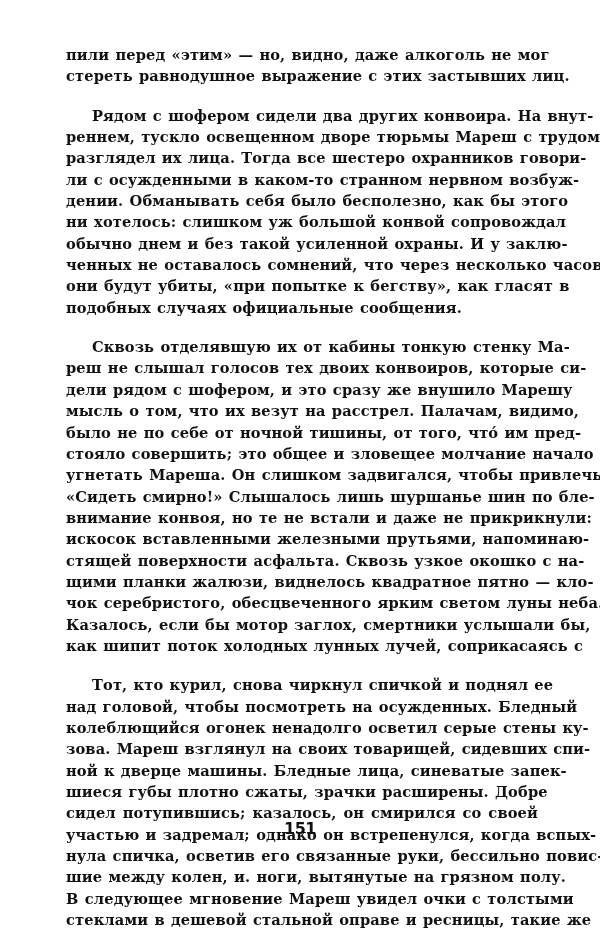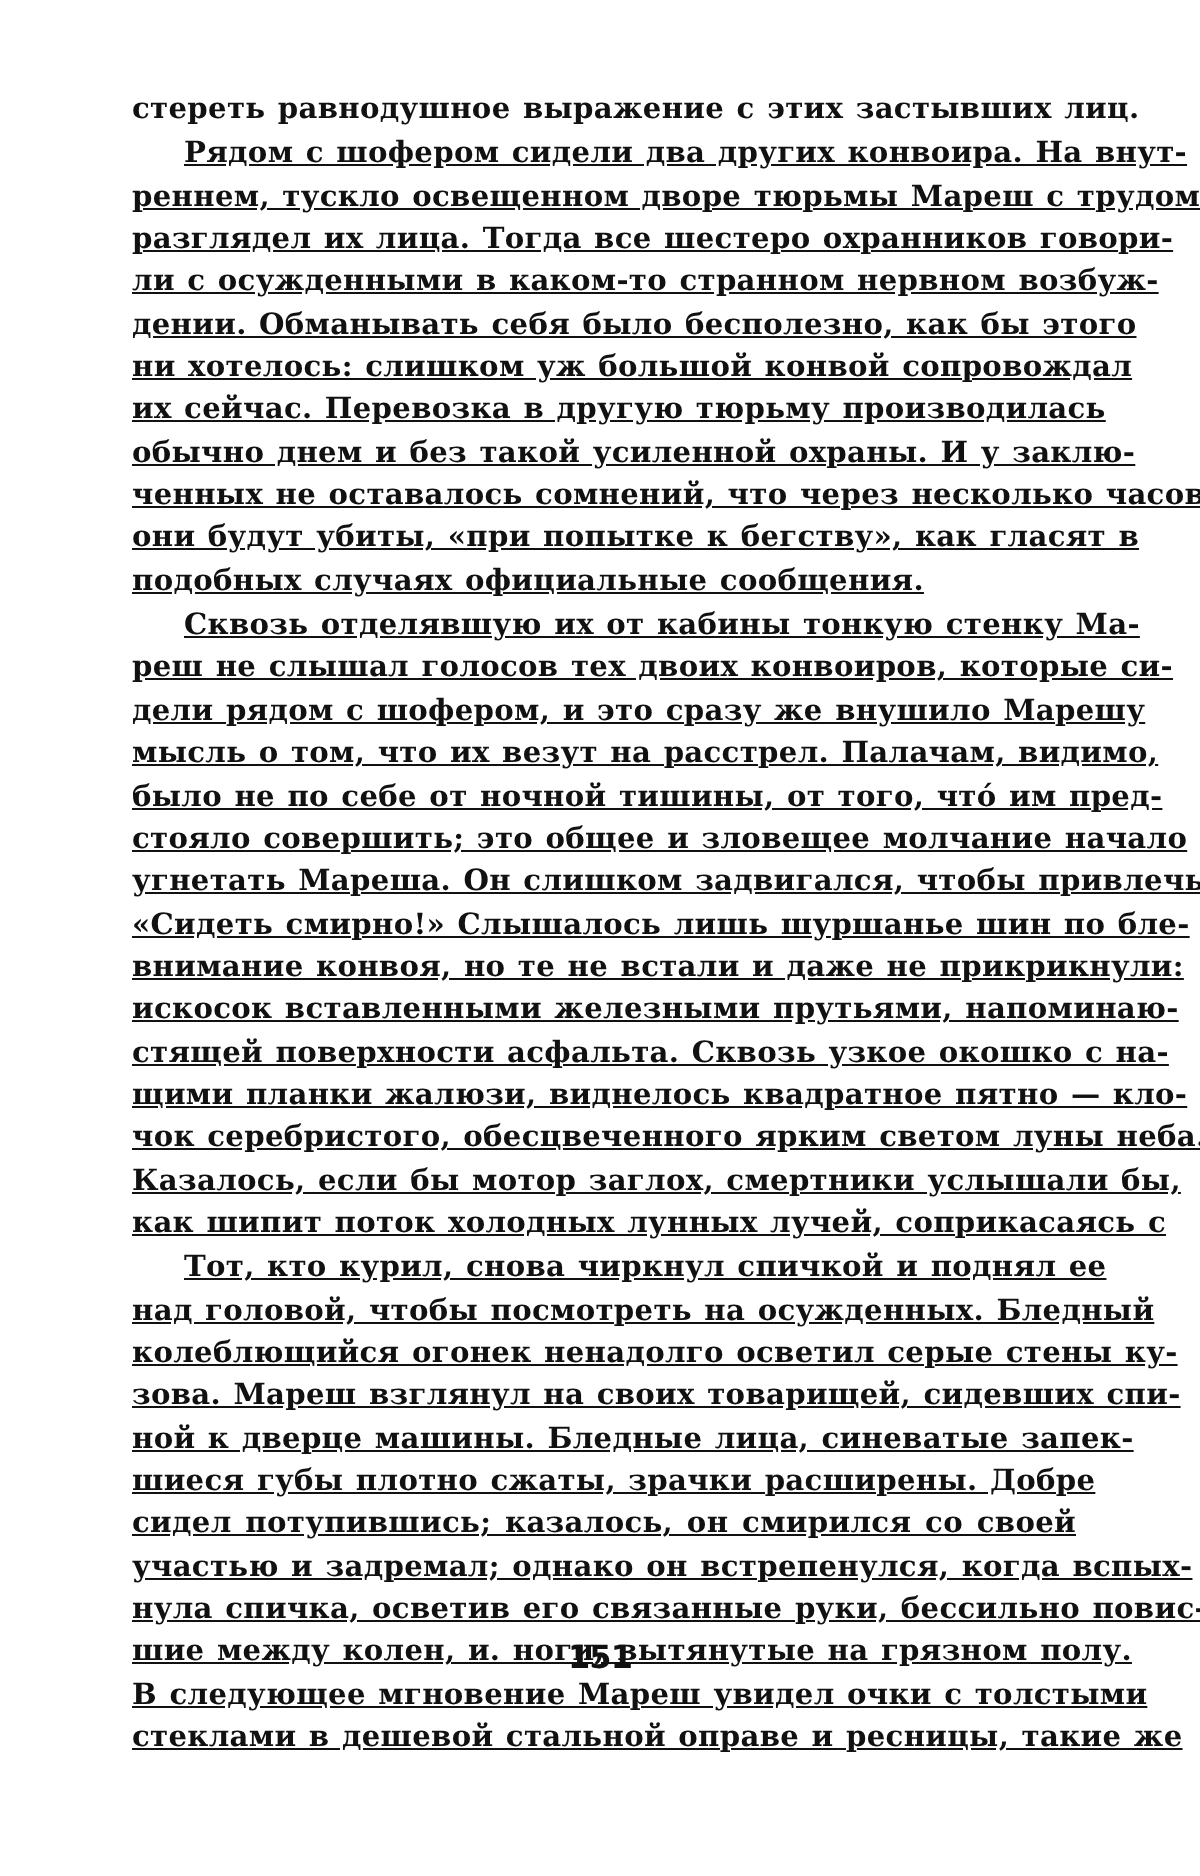--- a/index.html
+++ b/index.html
@@ -35,52 +35,51 @@
     .page-text .line.end {
       text-align-last: left;
     }
     .page-text .line.indent {
       padding-left: 26px;
     }
     .paragraph {
       margin: 0;
     }
     .paragraph + .paragraph {
-      margin-top: 1px;
-      text-decoration: underline;
+      margin-top: 18px;
     }
     .page-number {
       position: absolute;
       left: 0;
       width: 600px;
       top: 819px;
       text-align: center;
       font-family: "DejaVu Sans", "Liberation Sans", sans-serif;
       font-weight: bold;
       font-size: 16px;
       letter-spacing: -0.5px;
     }
   </style>
 </head>
 <body>
 
 <div class="page-text">
 
   <div class="paragraph">
+    <span class="line">пили перед «этим» — но, видно, даже алкоголь не мог</span>
     <span class="line end">стереть равнодушное выражение с этих застывших лиц.</span>
   </div>
 
   <div class="paragraph">
     <span class="line indent">Рядом с шофером сидели два других конвоира. На внут-</span>
     <span class="line">реннем, тускло освещенном дворе тюрьмы Мареш с трудом</span>
     <span class="line">разглядел их лица. Тогда все шестеро охранников говори-</span>
     <span class="line">ли с осужденными в каком-то странном нервном возбуж-</span>
     <span class="line">дении. Обманывать себя было бесполезно, как бы этого</span>
     <span class="line">ни хотелось: слишком уж большой конвой сопровождал</span>
-    <span class="line">их сейчас. Перевозка в другую тюрьму производилась</span>
     <span class="line">обычно днем и без такой усиленной охраны. И у заклю-</span>
     <span class="line">ченных не оставалось сомнений, что через несколько часов</span>
     <span class="line">они будут убиты, «при попытке к бегству», как гласят в</span>
     <span class="line end">подобных случаях официальные сообщения.</span>
   </div>
 
   <div class="paragraph">
     <span class="line indent">Сквозь отделявшую их от кабины тонкую стенку Ма-</span>
     <span class="line">реш не слышал голосов тех двоих конвоиров, которые си-</span>
     <span class="line">дели рядом с шофером, и это сразу же внушило Марешу</span>

